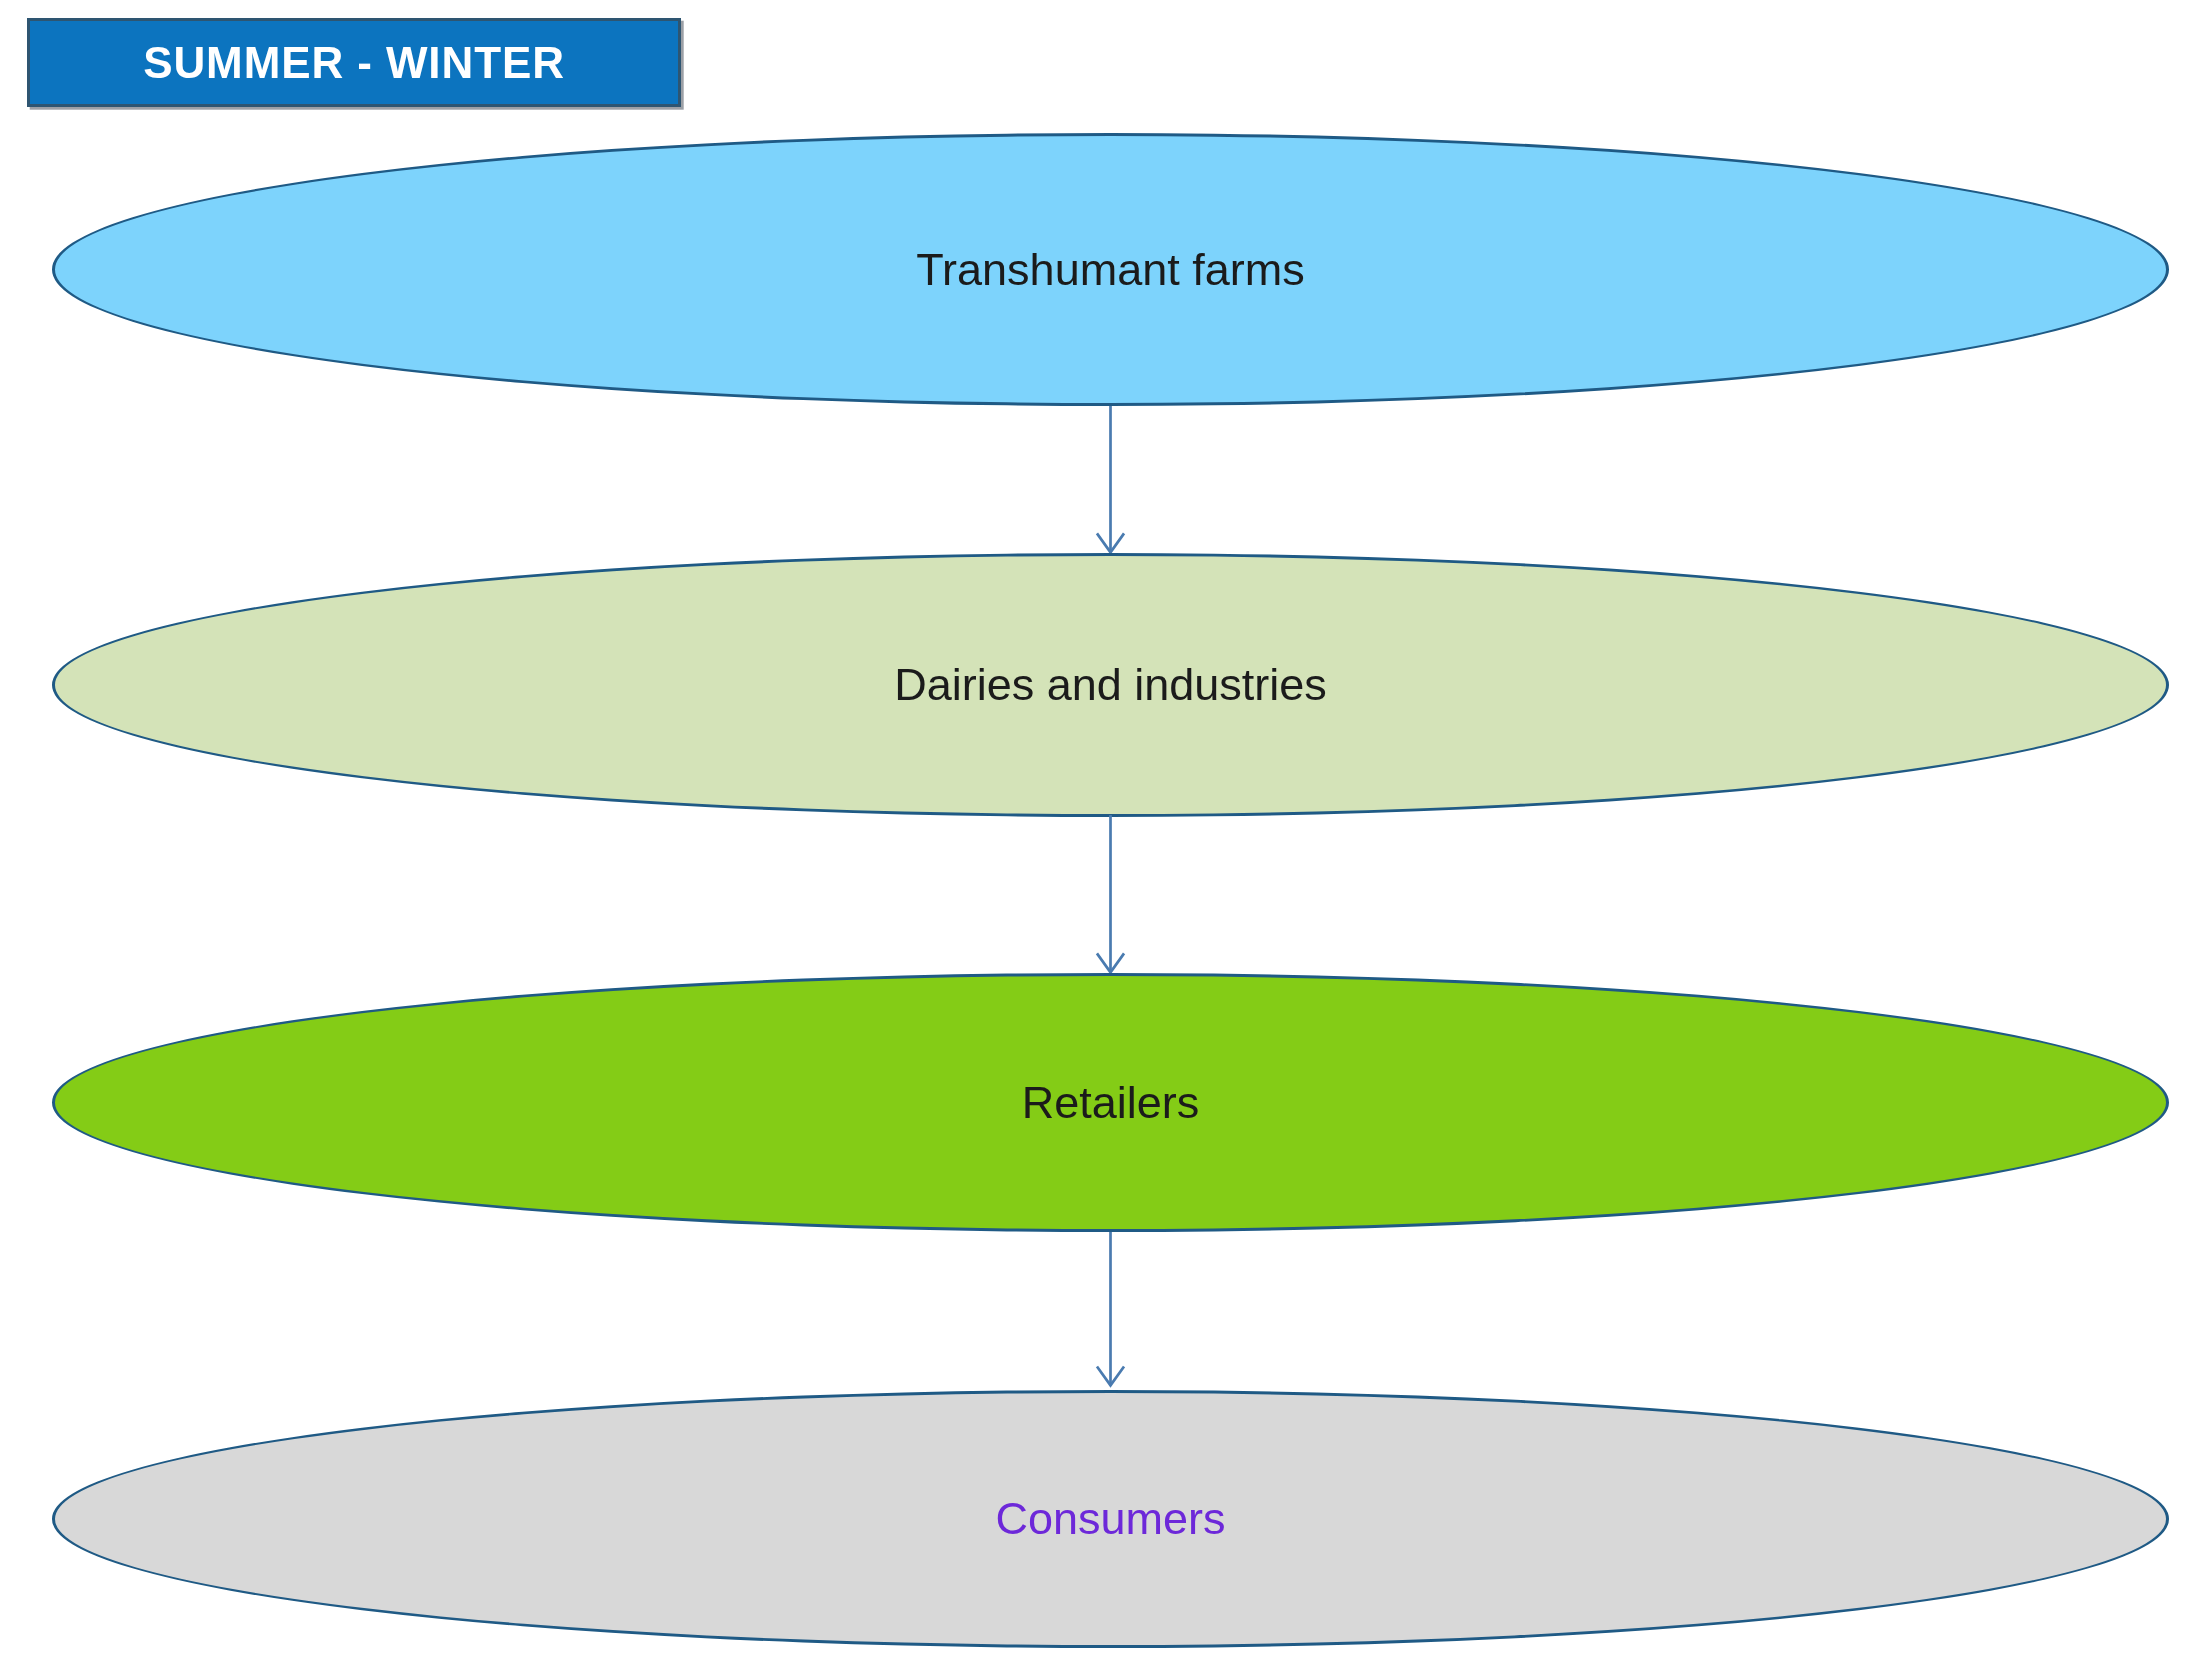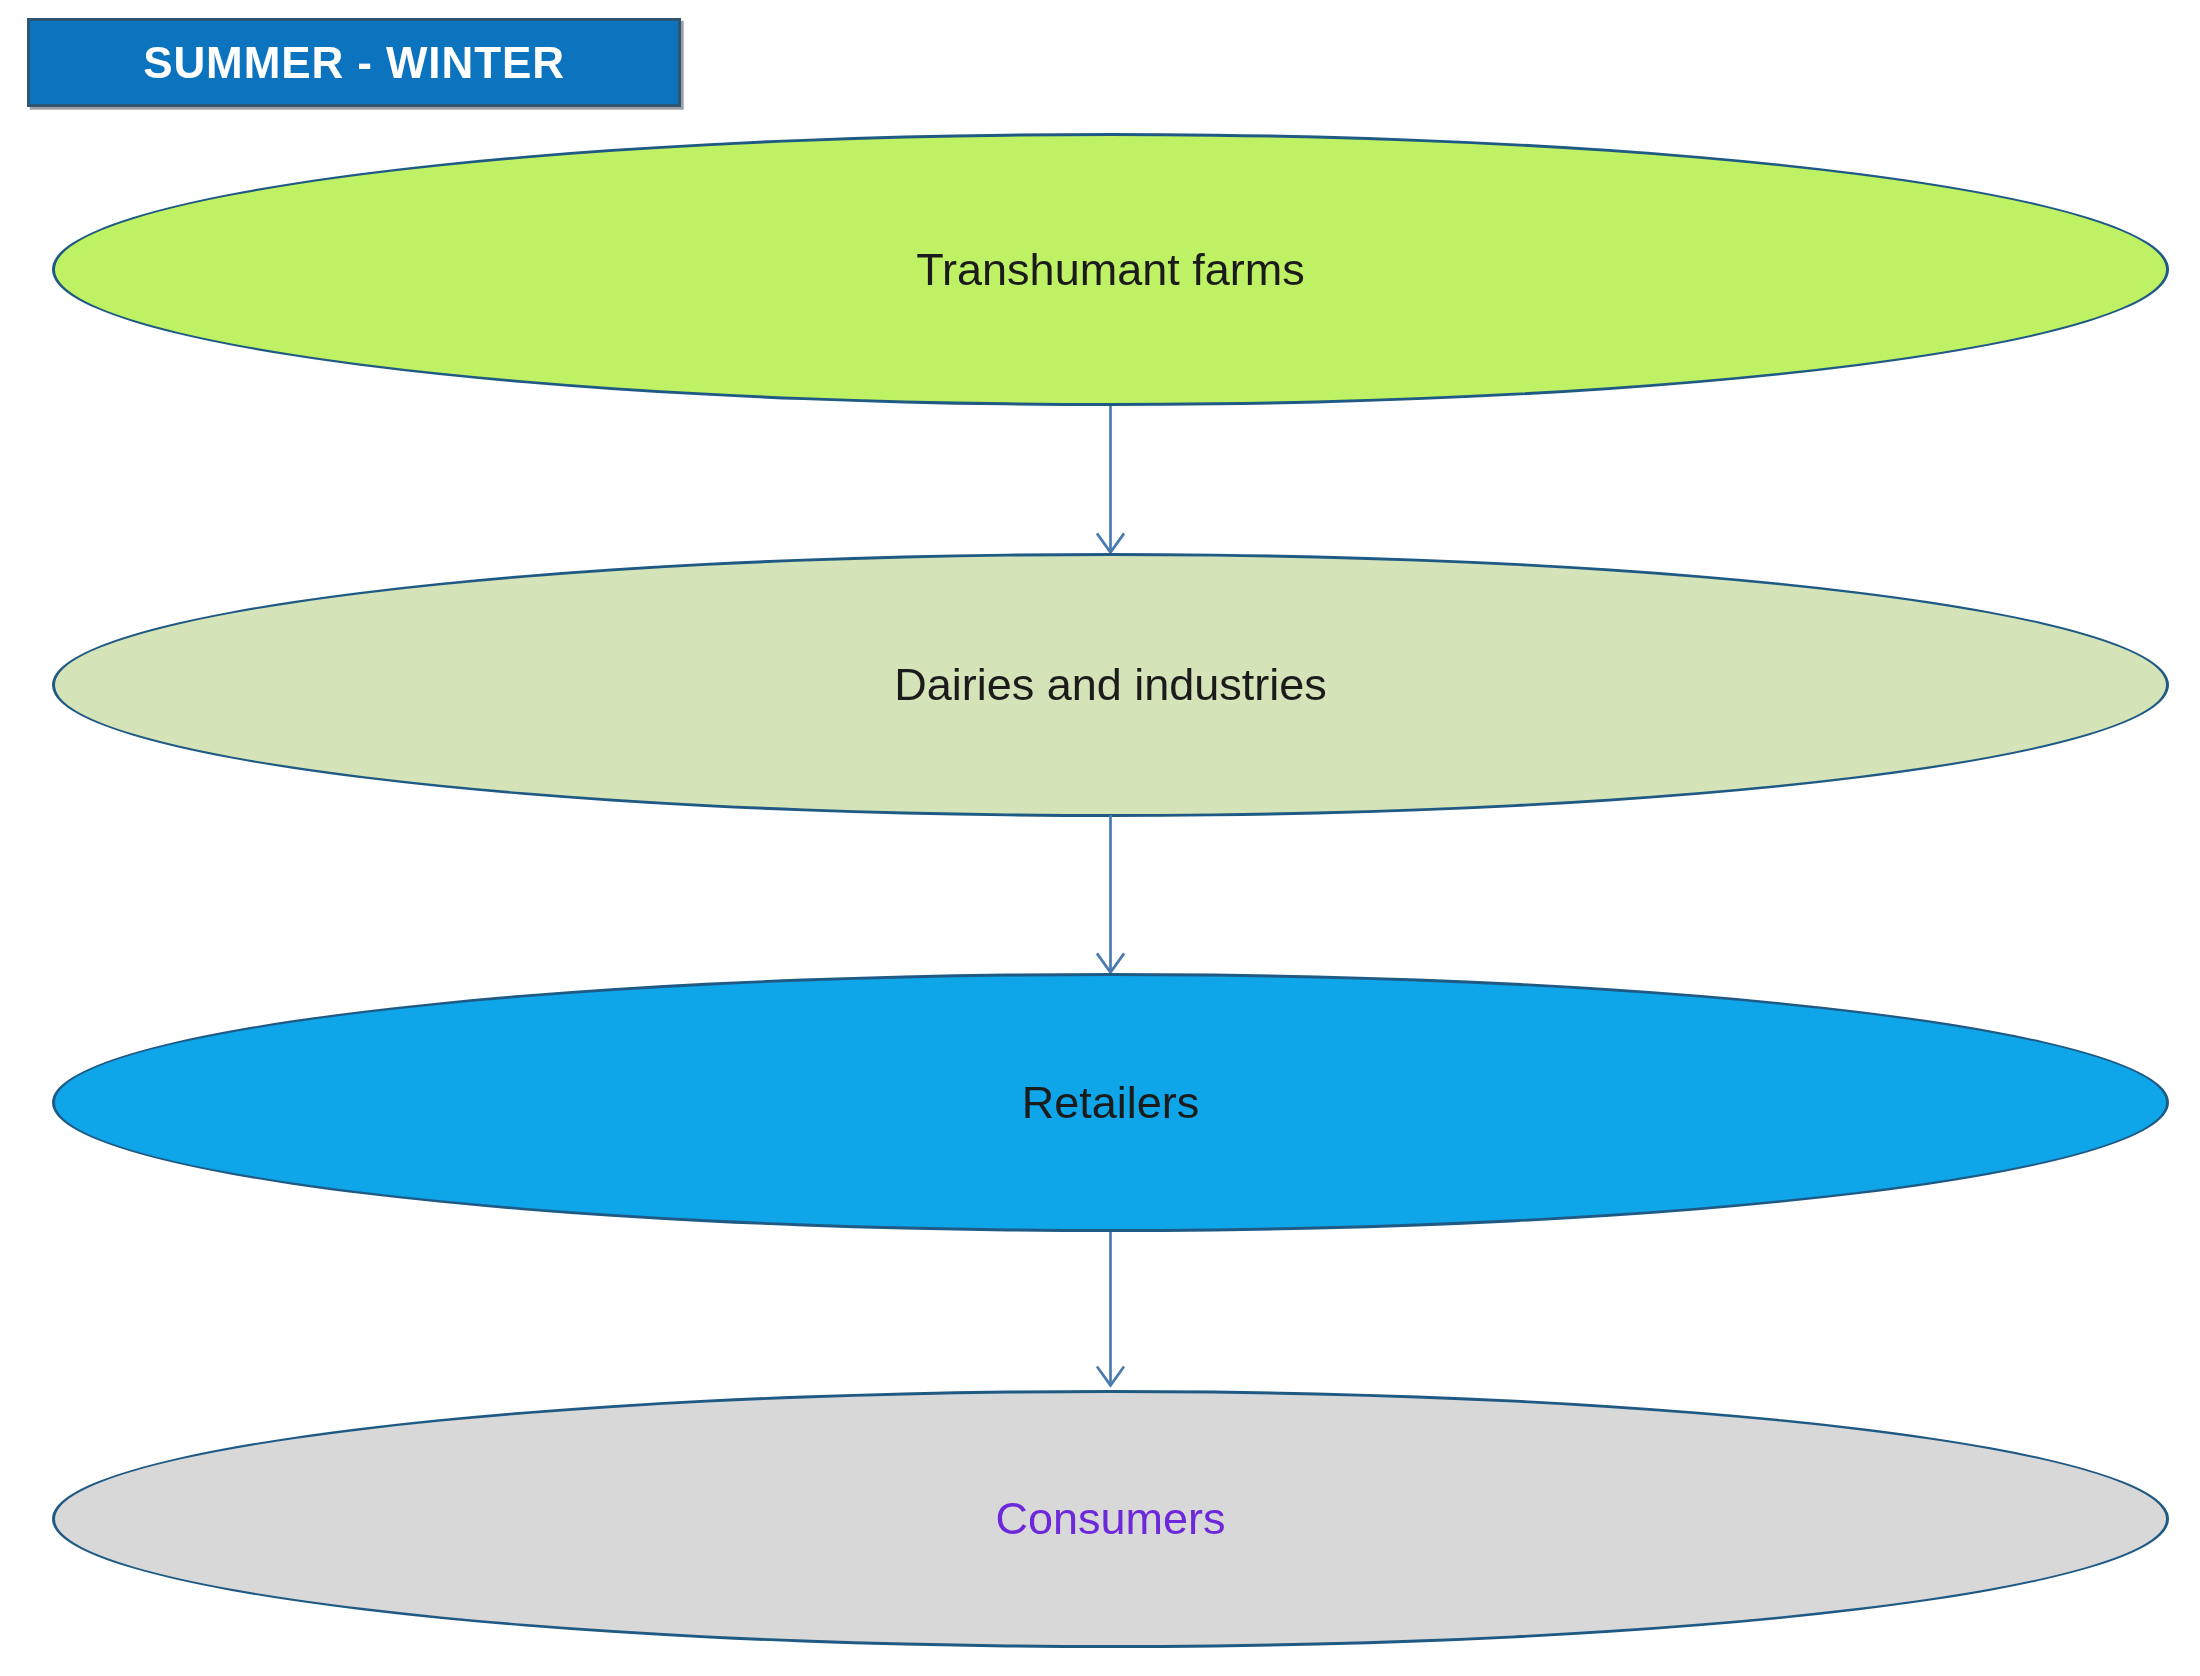--- a/index.html
+++ b/index.html
@@ -67,21 +67,21 @@
 </style>
 </head>
 <body>
 
 <div class="canvas">
 
   <div class="title-badge" style="background-color: rgb(12, 116, 191); color: rgb(255, 255, 255); border-color: rgb(46, 85, 113);">
     <span>SUMMER - WINTER</span>
   </div>
 
-  <div class="node node-1" style="background-color: #bef264; border-color: rgb(31, 90, 133); color: rgb(27, 27, 27);">
+  <div class="node node-1" style="background-color: #7dd3fc; border-color: rgb(31, 90, 133); color: rgb(27, 27, 27);">
     <span class="node-label">Transhumant farms</span>
   </div>
 
   <div class="arrow arrow-1" style="color: rgb(74, 123, 176);">
     <svg viewBox="0 0 52 166">
       <line x1="26" y1="0" x2="26" y2="162" stroke="currentColor" stroke-width="3"></line>
       <polyline points="11,141 26,162 41,141" fill="none" stroke="currentColor" stroke-width="3"></polyline>
     </svg>
   </div>
 
@@ -89,21 +89,21 @@
     <span class="node-label">Dairies and industries</span>
   </div>
 
   <div class="arrow arrow-2" style="color: rgb(74, 123, 176);">
     <svg viewBox="0 0 52 178">
       <line x1="26" y1="0" x2="26" y2="174" stroke="currentColor" stroke-width="3"></line>
       <polyline points="11,153 26,174 41,153" fill="none" stroke="currentColor" stroke-width="3"></polyline>
     </svg>
   </div>
 
-  <div class="node node-3" style="background-color: #0ea5e9; border-color: rgb(31, 90, 133); color: rgb(27, 27, 27);">
+  <div class="node node-3" style="background-color: #84cc16; border-color: rgb(31, 90, 133); color: rgb(27, 27, 27);">
     <span class="node-label">Retailers</span>
   </div>
 
   <div class="arrow arrow-3" style="color: rgb(74, 123, 176);">
     <svg viewBox="0 0 52 174">
       <line x1="26" y1="0" x2="26" y2="170" stroke="currentColor" stroke-width="3"></line>
       <polyline points="11,149 26,170 41,149" fill="none" stroke="currentColor" stroke-width="3"></polyline>
     </svg>
   </div>
 

